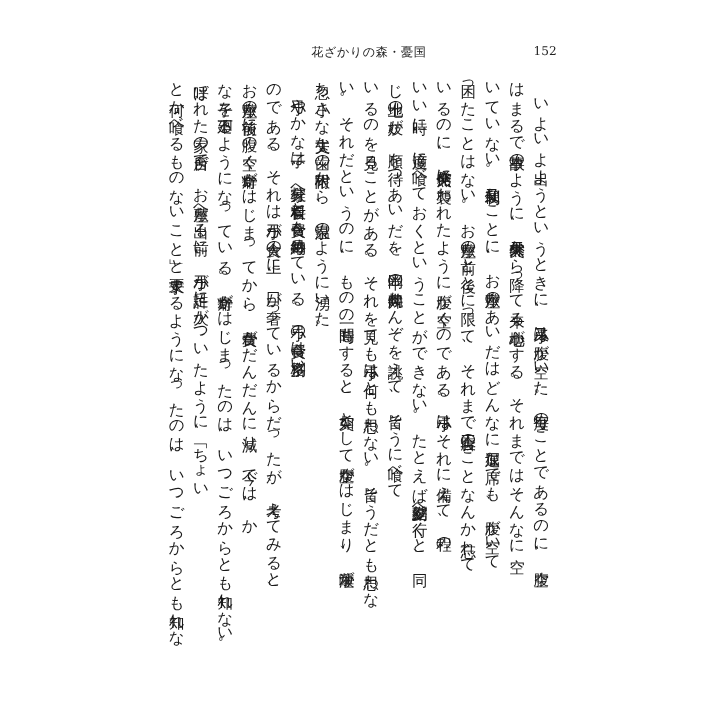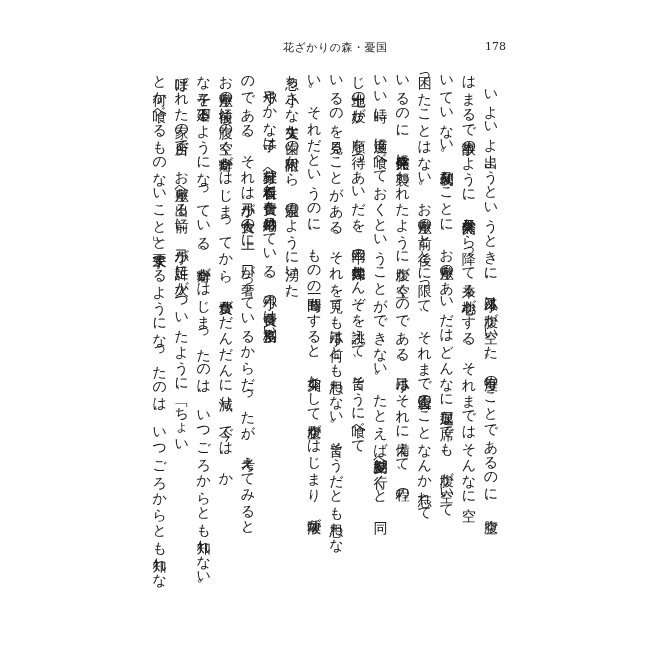--- a/index.html
+++ b/index.html
@@ -22,21 +22,21 @@
     white-space: nowrap;
   }
   .col { display: block; height: 536px; }
   .col.indent { padding-top: 14.1px; }
 </style>
 </head>
 <body>
 
 <div class="page">
   <div class="running-head">花ざかりの森・憂国</div>
-  <div class="page-number">178</div>
+  <div class="page-number">152</div>
 
   <div class="body-text">
     <span class="col indent">いよいよ出ようというときに、又小弓は腹が空いた。毎度のことであるのに、空腹</span>
     <span class="col">はまるで事故のように、突然天外から降って来る心地がする。それまではそんなに空</span>
     <span class="col">いていない。又便利なことに、お座敷のあいだはどんなに退屈な席でも、腹が空いて</span>
     <span class="col">困ったことはない。お座敷の前と後とに限って、それまで腹工合のことなんか忘れて</span>
     <span class="col">いるのに、突然発作に襲われたように腹が空くのである。小弓はそれに備えて、程の</span>
     <span class="col">いい時に、適度に喰べておくということができない。たとえば夕刻髪結へ行くと、同</span>
     <span class="col">じ土地の妓が、順を待つあいだを、岡半の焼肉丼なんぞを誂えて、旨そうに喰べて</span>
     <span class="col">いるのを見ることがある。それを見ても小弓は何とも思わない。旨そうだとも思わな</span>

